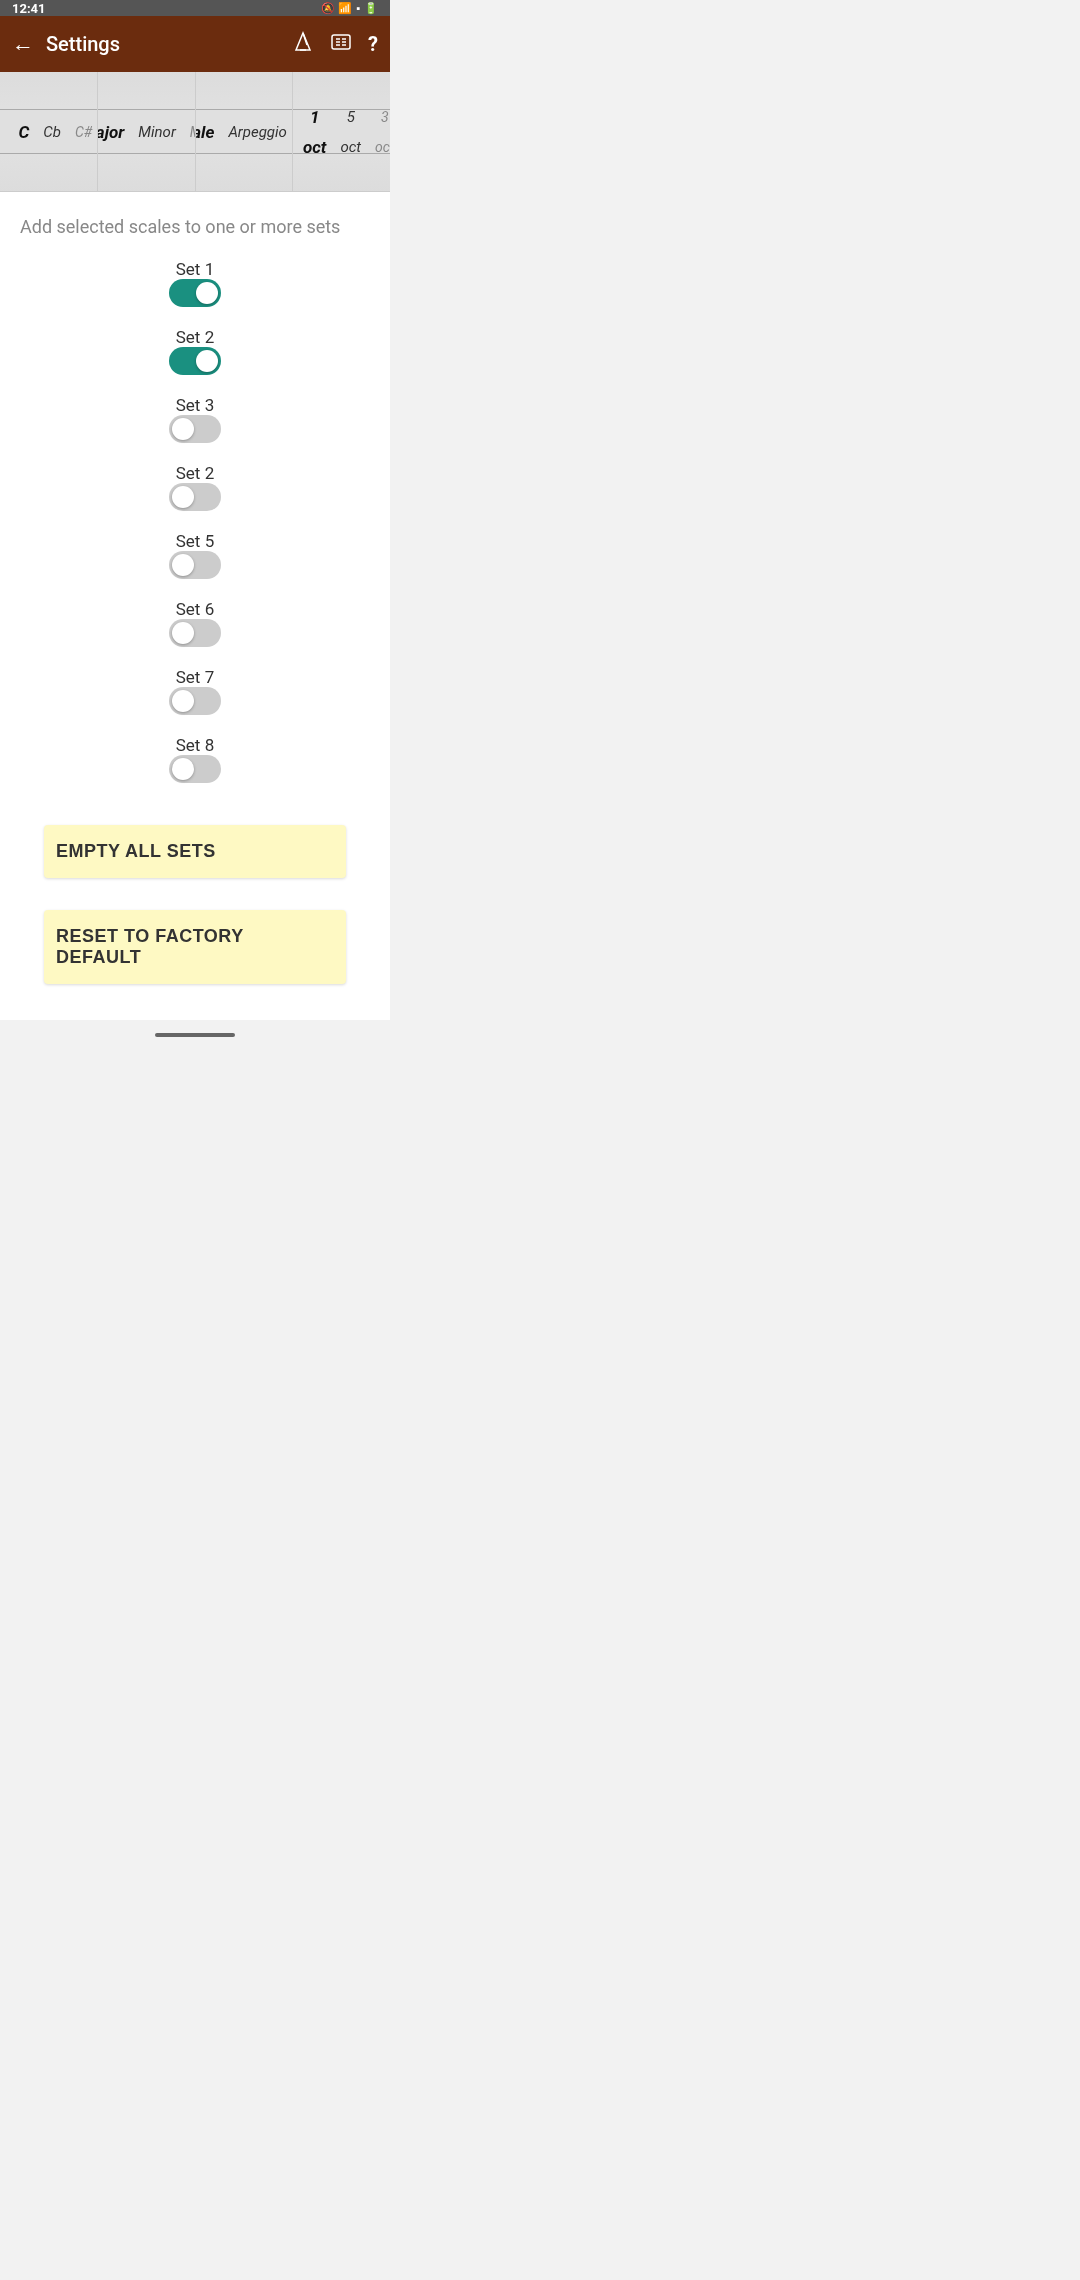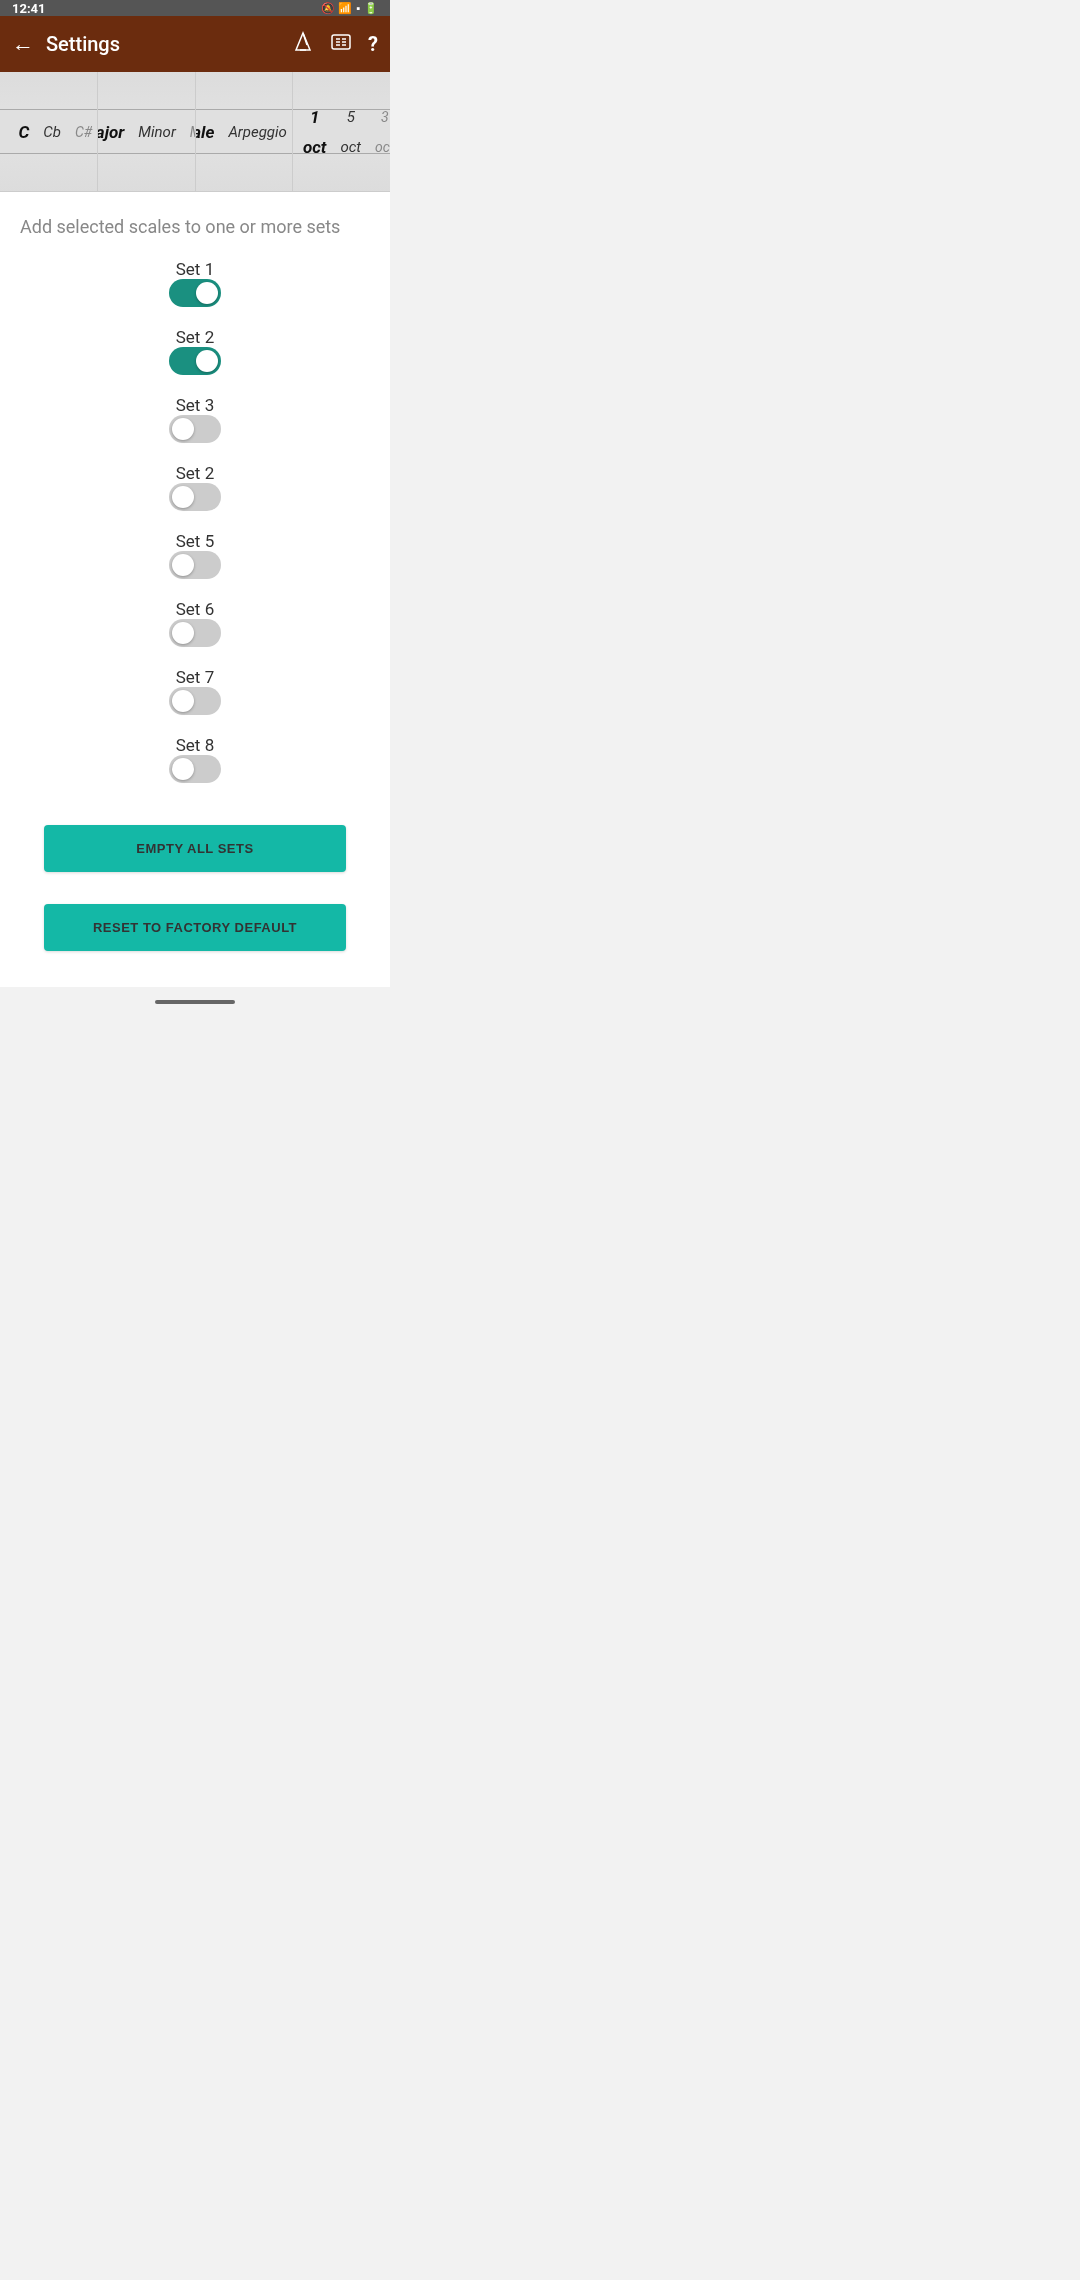--- a/index.html
+++ b/index.html
@@ -186,29 +186,29 @@
       transform: translateX(24px);
     }
 
     
     .btn-section {
       padding: 16px 40px;
     }
     .action-btn {
       width: 100%;
       padding: 16px 12px;
-      background: #14b8a6;
+      background: #fef9c3;
       border: none;
       border-radius: 4px;
-      font-size: 13px;
+      font-size: 18px;
       font-weight: bold;
       color: #333;
       letter-spacing: 0.5px;
       cursor: pointer;
-      text-align: center;
+      text-align: left;
       box-shadow: 0 1px 3px rgba(0,0,0,0.15);
     }
 
     .spacer { height: 16px; }
 
     
     .bottom-bar {
       height: 30px;
       display: flex;
       align-items: center;

